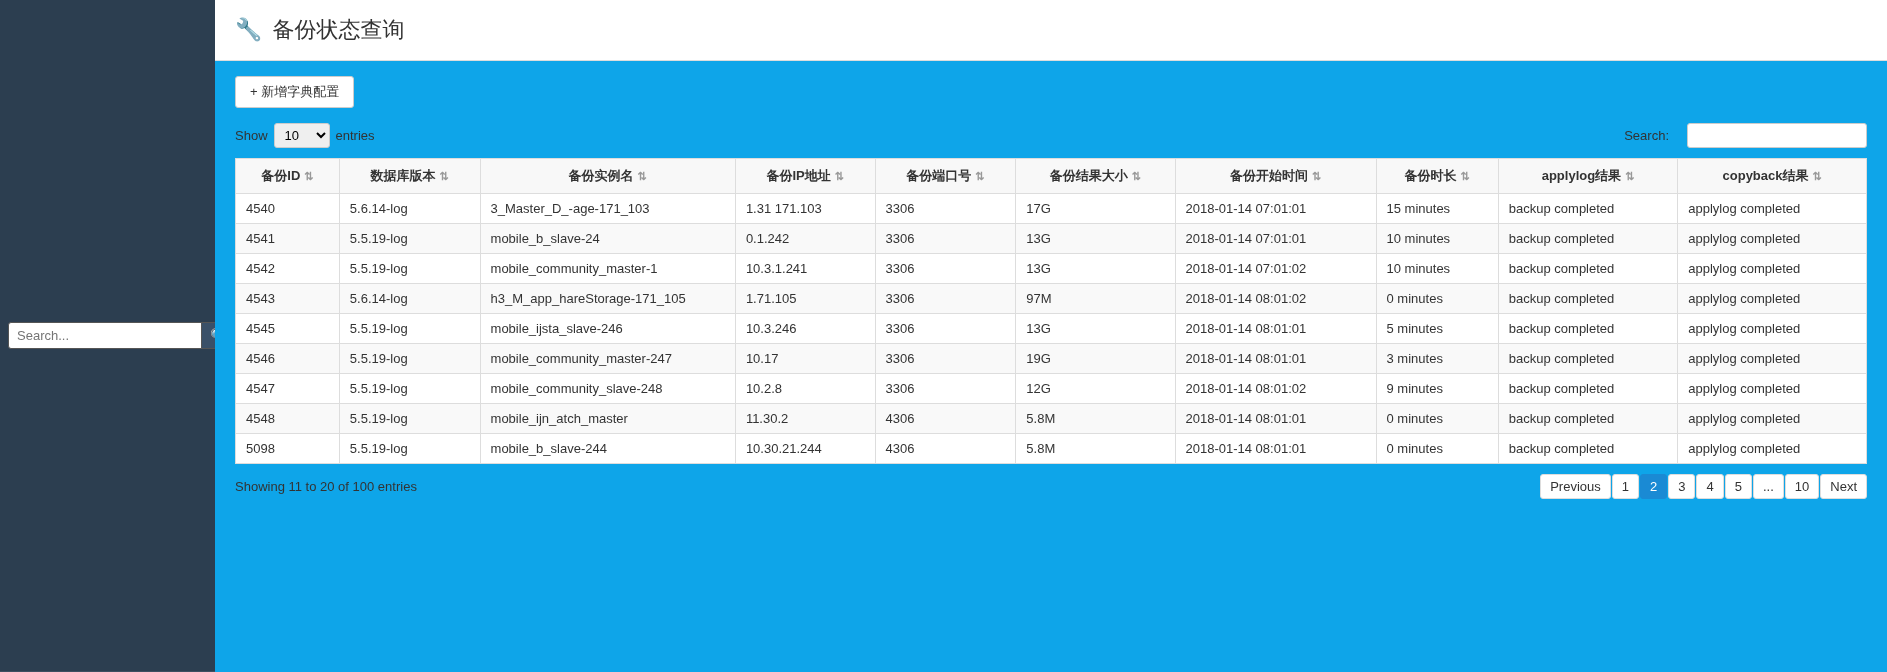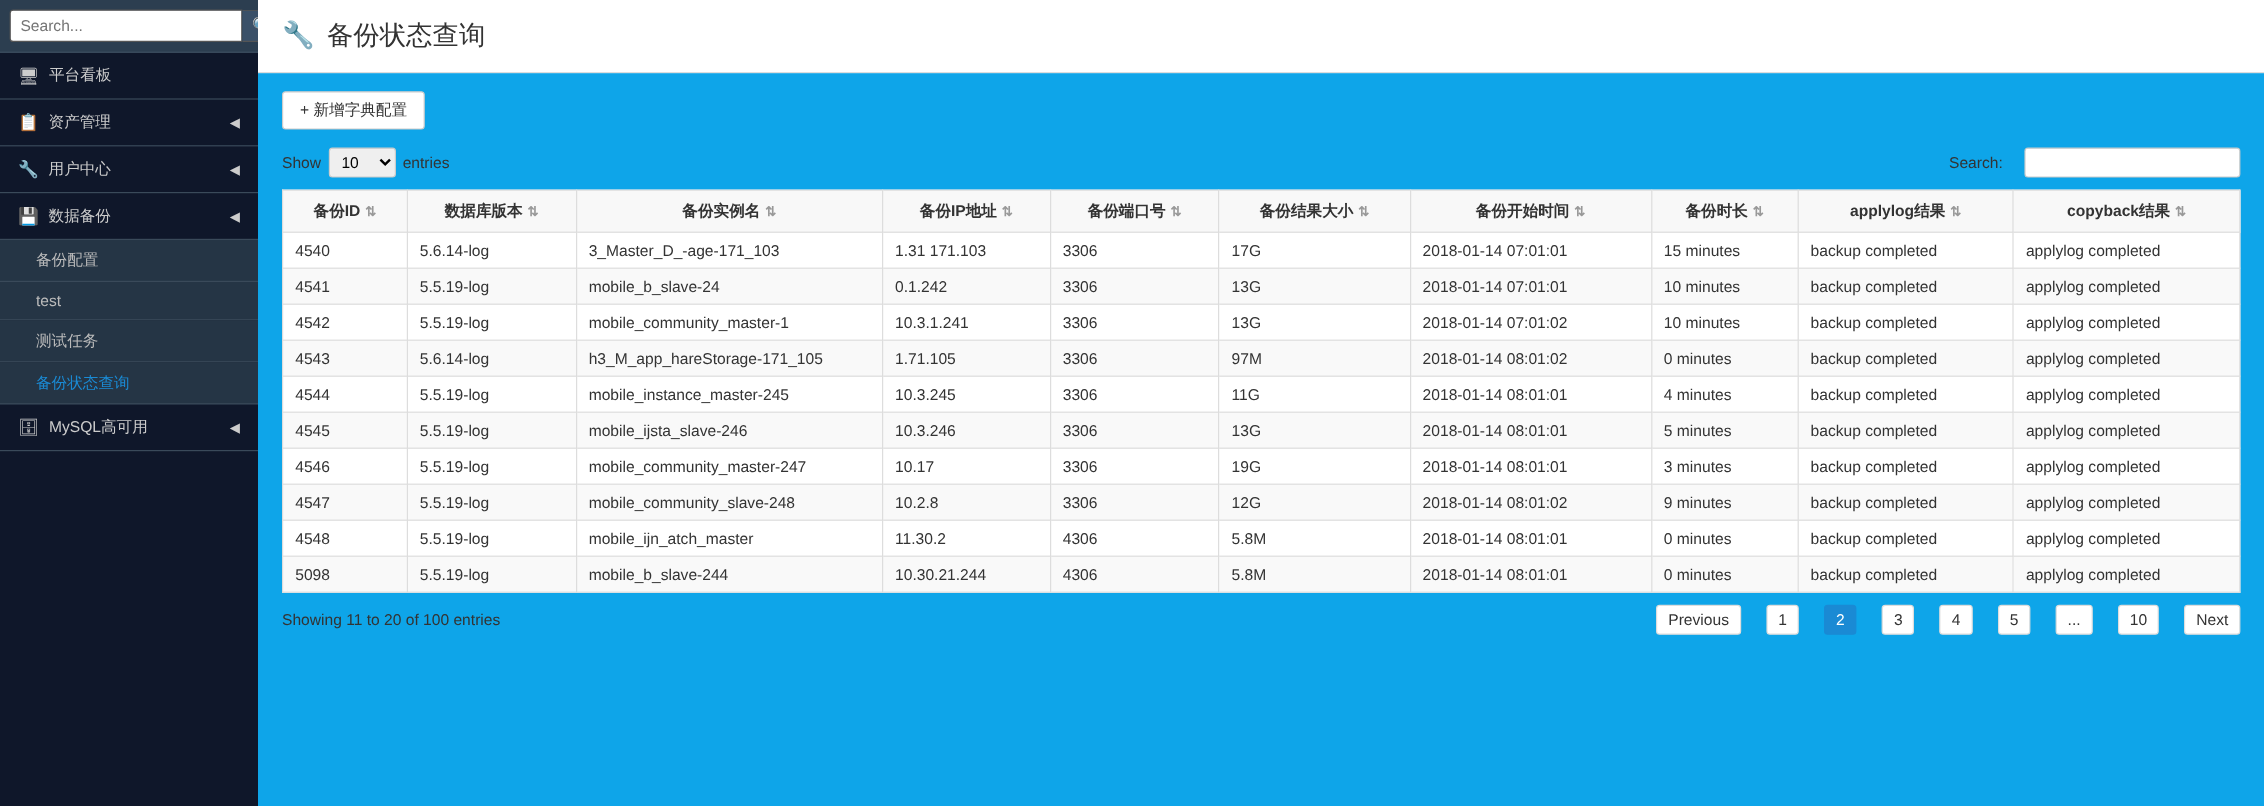--- a/index.html
+++ b/index.html
@@ -2,26 +2,27 @@
 <html><head>
   <meta charset="utf-8">
   <style>
     * { box-sizing: border-box; margin: 0; padding: 0; }
     body { font-family: Arial, sans-serif; font-size: 13px; background: #f5f5f5; display: flex; height: 672px; overflow: hidden; }
 
     
     .sidebar {
       width: 215px;
       min-width: 215px;
-      background: #0f172a;
+      background: #0c4a6e;
       color: #ccc;
       display: flex;
-      flex-direction: column;
+      flex-direction: row;
       height: 100%;
       overflow-y: auto;
+      justify-content: space-between;
     }
     .sidebar-search {
       display: flex;
       align-items: center;
       padding: 8px;
       background: #2c3e50;
       border-bottom: 1px solid #3d4f60;
     }
     .sidebar-search input {
       flex: 1;
@@ -169,21 +170,21 @@
       display: flex;
       align-items: center;
       justify-content: space-between;
       margin-top: 10px;
       font-size: 13px;
       color: #333;
     }
     .pagination {
       display: flex;
       align-items: flex-start;
-      gap: 21px;
+      gap: 1px;
     }
     .page-btn {
       padding: 4px 9px;
       border: 1px solid #ddd;
       background: #fff;
       cursor: pointer;
       border-radius: 3px;
       font-size: 13px;
       color: #333;
     }
@@ -324,32 +325,20 @@
             <td>h3_M_app_hareStorage-171_105</td>
             <td>1.71.105</td>
             <td>3306</td>
             <td>97M</td>
             <td>2018-01-14 08:01:02</td>
             <td>0 minutes</td>
             <td>backup completed</td>
             <td>applylog completed</td>
           </tr>
           <tr>
-            <td>4544</td>
-            <td>5.5.19-log</td>
-            <td>mobile_instance_master-245</td>
-            <td>10.3.245</td>
-            <td>3306</td>
-            <td>11G</td>
-            <td>2018-01-14 08:01:01</td>
-            <td>4 minutes</td>
-            <td>backup completed</td>
-            <td>applylog completed</td>
-          </tr>
-          <tr>
             <td>4545</td>
             <td>5.5.19-log</td>
             <td>mobile_ijsta_slave-246</td>
             <td>10.3.246</td>
             <td>3306</td>
             <td>13G</td>
             <td>2018-01-14 08:01:01</td>
             <td>5 minutes</td>
             <td>backup completed</td>
             <td>applylog completed</td>

